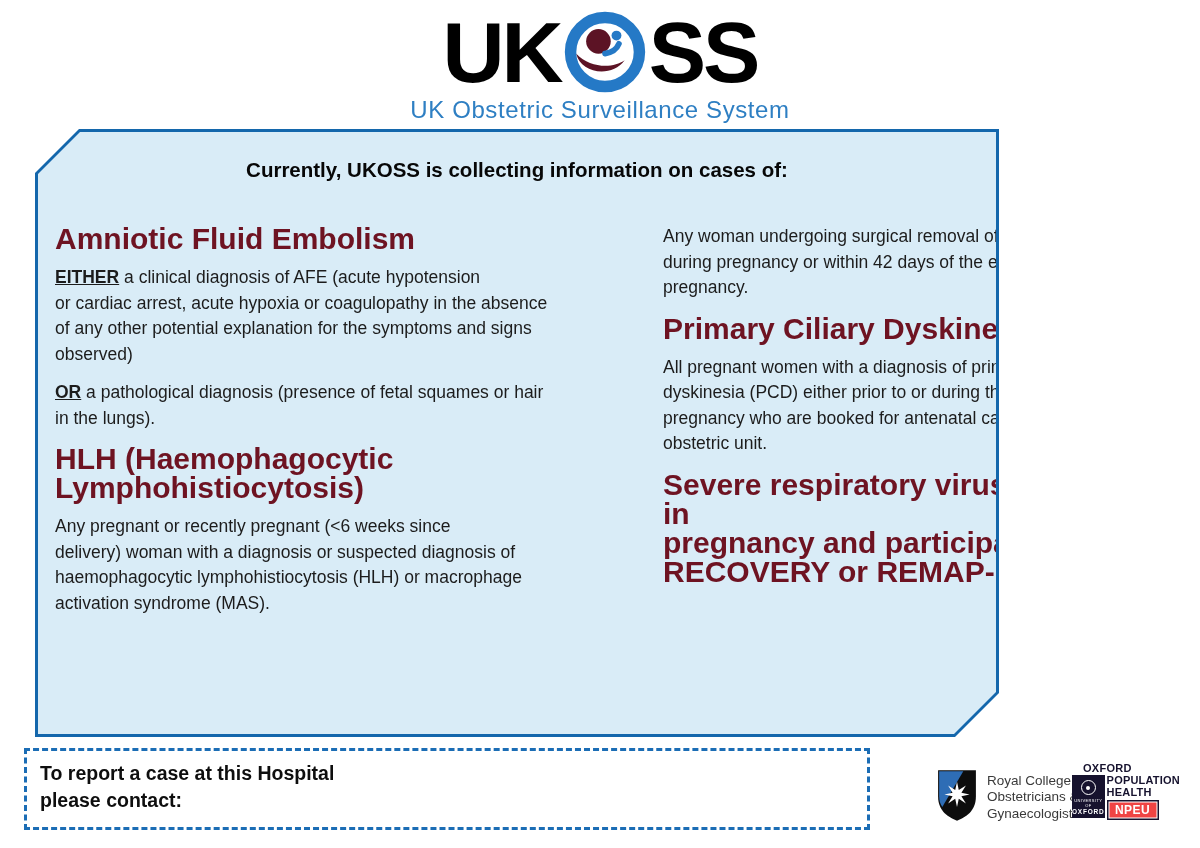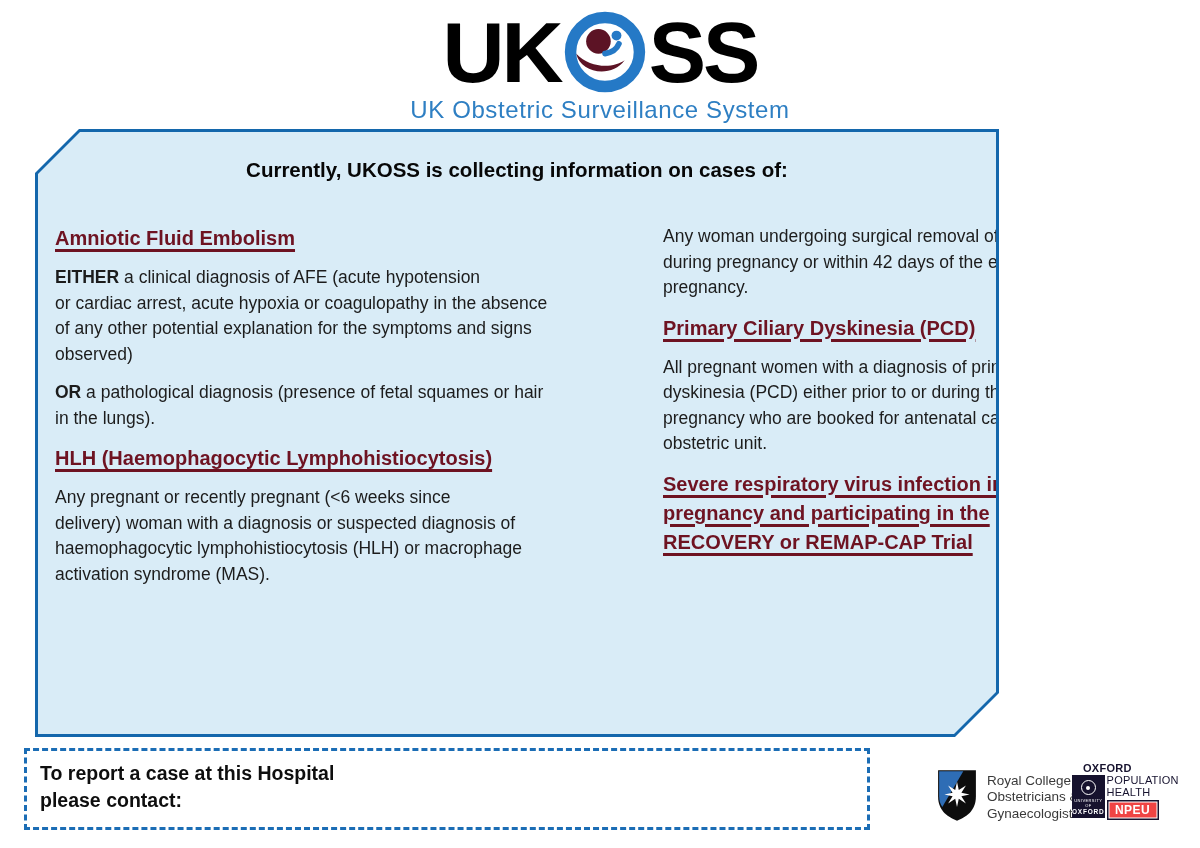--- a/index.html
+++ b/index.html
@@ -29,29 +29,29 @@
     position:absolute;inset:3px;background:#d9ecf7;
     clip-path:polygon(42px 0,100% 0,100% calc(100% - 42px),calc(100% - 42px) 100%,0 100%,0 42px);
   }
   .box-title{
     margin:26px 0 0 0;text-align:center;font-size:20.5px;font-weight:bold;color:#070707;
   }
   .col{position:absolute;top:92px;}
   .col-left{left:17px;width:568px;}
   .col-right{left:625px;width:492px;}
   .col h3{
-    font-size:20px;font-weight:bold;color:#6e1322;margin:10px 0 12px 0;line-height:29px;
-    text-decoration:underline;text-decoration-thickness:2.5px;text-underline-offset:4px;
+    font-size:30px;font-weight:bold;color:#6e1322;margin:10px 0 12px 0;line-height:29px;
+    text-decoration-thickness:2.5px;text-underline-offset:4px;
     white-space:pre-line;
   }
   .col h3:first-child{margin-top:0;}
   .col p{
     font-size:17.5px;color:#1c1c1c;line-height:25.5px;margin:0 0 13px 0;white-space:pre-line;
   }
-  .col p strong{font-weight:bold;}
+  .col p strong{font-weight:bold;text-decoration:underline;}
   
   .contact-box{
     position:absolute;left:24px;top:748px;width:846px;height:82px;box-sizing:border-box;
     border:3px dashed #1b6db5;
   }
   .contact-text{
     font-size:19.5px;font-weight:bold;color:#0e0e0e;line-height:27px;
     padding:9px 0 0 13px;white-space:pre-line;
   }
   
@@ -63,21 +63,21 @@
   .ox-square{
     width:40px;height:43px;background:#16122e;display:flex;flex-direction:column;
     align-items:center;justify-content:flex-end;padding-bottom:2px;box-sizing:border-box;
   }
   .crest{width:13px;height:13px;border:1.2px solid #ffffff;border-radius:50%;
     margin-bottom:3px;display:flex;align-items:center;justify-content:center;}
   .crest-dot{width:4px;height:4px;background:#ffffff;border-radius:50%;}
   .ox-univ{font-size:4px;color:#ffffff;letter-spacing:0.4px;line-height:5px;text-align:center;}
   .ox-oxford{font-size:6.5px;color:#ffffff;font-weight:bold;letter-spacing:0.8px;line-height:8px;}
   .npeu-col{margin-left:2px;}
-  .npeu-line{font-size:11px;font-weight:normal;color:#16122e;letter-spacing:0.2px;line-height:11.5px;}
+  .npeu-line{font-size:11px;font-weight:bold;color:#16122e;letter-spacing:0.2px;line-height:11.5px;}
   .npeu-badge{
     margin-top:2px;background:#ef4444;color:#ffffff;font-weight:bold;font-size:12px;
     letter-spacing:0.5px;width:52px;height:20px;display:flex;align-items:center;justify-content:center;
     box-shadow:inset 0 0 0 1.5px #16122e, inset 0 0 0 2.5px #ffffff;
   }
 </style>
 </head>
 <body>
 
 <div class="page">

